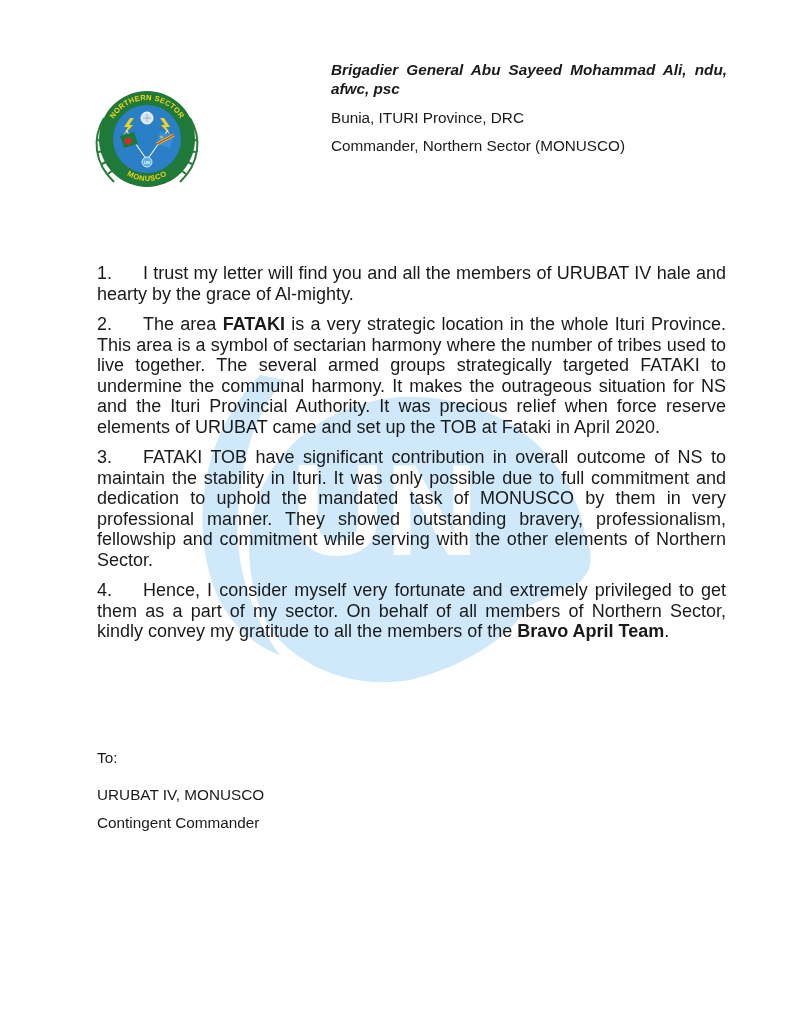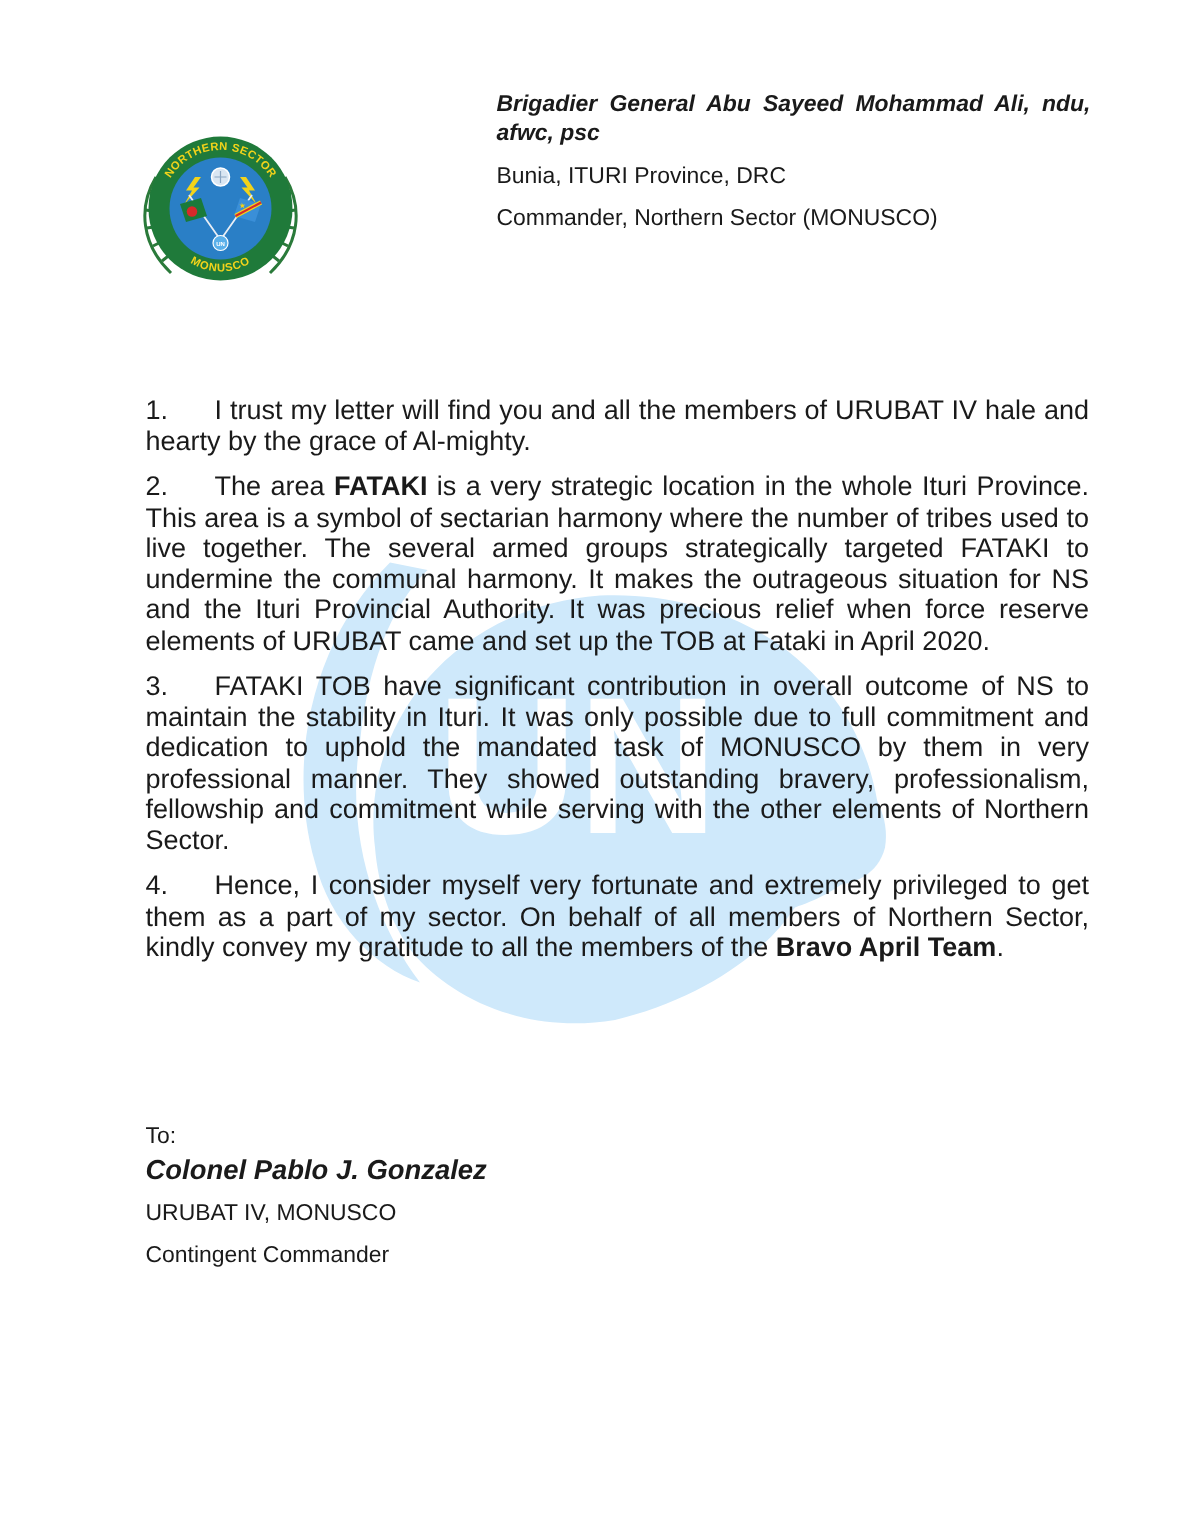--- a/index.html
+++ b/index.html
@@ -73,21 +73,21 @@
       font-weight: bold;
     }
     .recipient {
       position: absolute;
       left: 97px;
       top: 748px;
       z-index: 2;
       font-size: 15.3px;
     }
     .recipient .to {
-      margin: 0 0 2px 0;
+      margin: 0 0 18px 0;
       line-height: 19px;
     }
     .recipient .rname {
       margin: 0 0 8px 0;
       font-weight: bold;
       font-style: italic;
       font-size: 18.3px;
       line-height: 22px;
     }
     .recipient .line {
@@ -166,16 +166,15 @@
 
 <div class="body" id="letter-body">
     <p class="para"><span class="num">1.</span><span>I trust my letter will find you and all the members of URUBAT IV hale and hearty by the grace of Al-mighty.</span></p>
     <p class="para"><span class="num">2.</span><span>The area </span><b>FATAKI</b><span> is a very strategic location in the whole Ituri Province. This area is a symbol of sectarian harmony where the number of tribes used to live together. The several armed groups strategically targeted FATAKI to undermine the communal harmony. It makes the outrageous situation for NS and the Ituri Provincial Authority. It was precious relief when force reserve elements of URUBAT came and set up the TOB at Fataki in April 2020.</span></p>
     <p class="para"><span class="num">3.</span><span>FATAKI TOB have significant contribution in overall outcome of NS to maintain the stability in Ituri. It was only possible due to full commitment and dedication to uphold the mandated task of MONUSCO by them in very professional manner. They showed outstanding bravery, professionalism, fellowship and commitment while serving with the other elements of Northern Sector.</span></p>
     <p class="para"><span class="num">4.</span><span>Hence, I consider myself very fortunate and extremely privileged to get them as a part of my sector. On behalf of all members of Northern Sector, kindly convey my gratitude to all the members of the </span><b>Bravo April Team</b><span>.</span></p>
   </div>
 
 <div class="recipient">
   <p class="to">To:</p>
-  <p class="rname">Colonel Pablo J. Gonzalez</p>
   <p class="line">URUBAT IV, MONUSCO</p>
   <p class="line">Contingent Commander</p>
 </div>
 
 </body></html>

